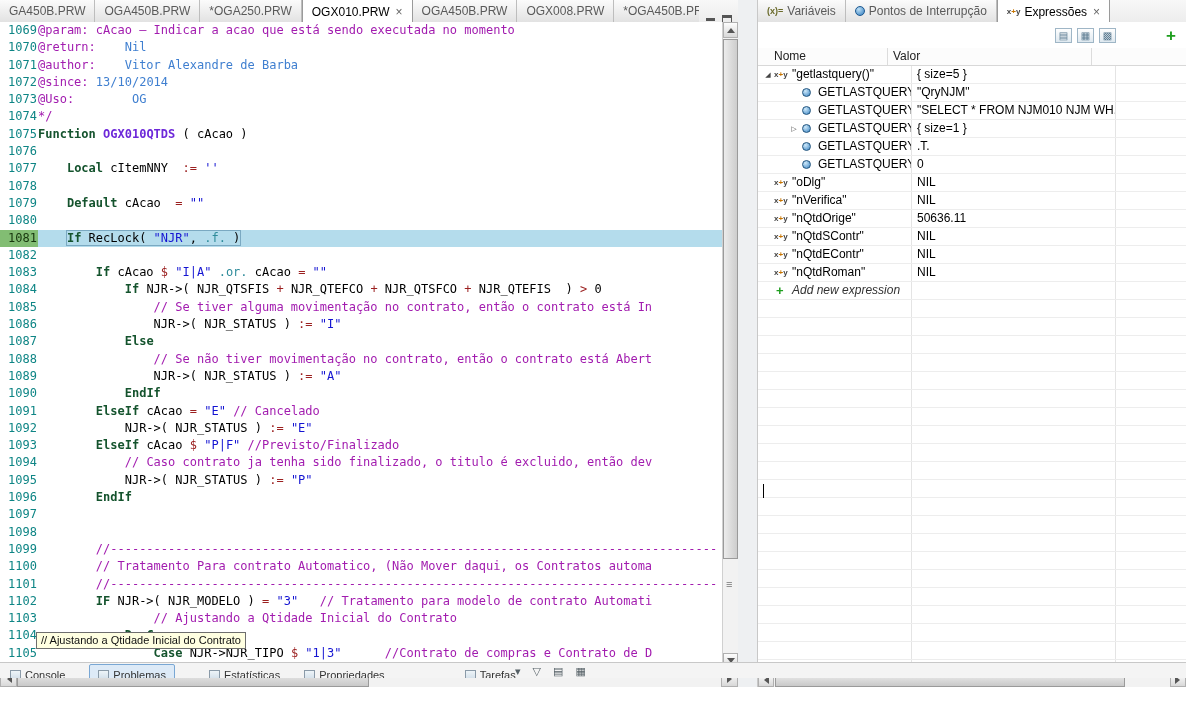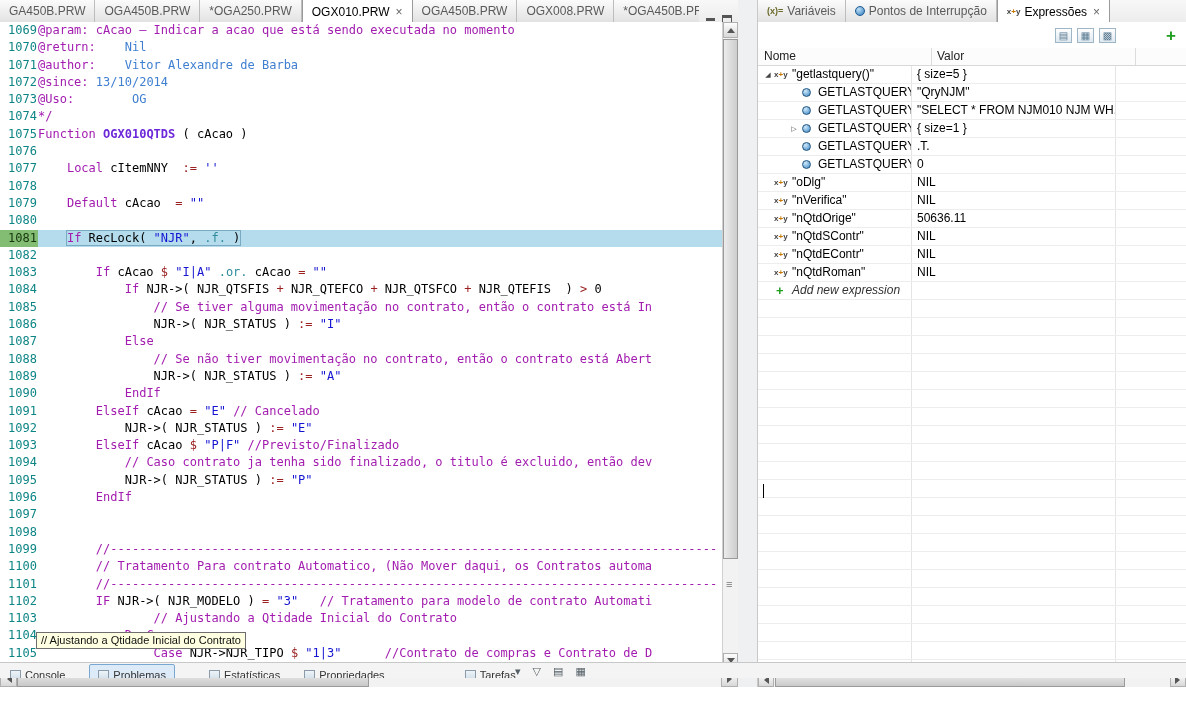--- a/index.html
+++ b/index.html
@@ -26,21 +26,21 @@
   .editor-wrap{position:absolute;top:22px;left:0;right:0;height:647px}
   .code-area{position:absolute;left:0;top:0;right:16px;bottom:0;overflow:hidden;background:#fff;font-family:"DejaVu Sans Mono",monospace;font-size:12px}
   .cl{display:flex;height:17.3px;line-height:17.3px;white-space:pre}
   .ln{flex:0 0 38px;padding-left:8px;color:#0e8585}
   .ct{flex:1;white-space:pre}
   .cl.cur .ln{background:#82bd73;color:#16350c}
   .cl.cur .ct{background:#b4dcec}
   .ipbox{outline:1px solid #7aa9c2}
   .t-c{color:#a21caf}
   .t-d{color:#3f7fd0}
-  .t-k{color:#a21caf;font-weight:normal}
+  .t-k{color:#14532d;font-weight:bold}
   .t-s{color:#1414d2}
   .t-o{color:#9b2020}
   .t-g{color:#2e8b9a}
   .t-f{color:#6d28d9;font-weight:bold}
   .t-p{color:#000}
   .tooltip{position:absolute;left:36px;top:610px;background:#ffffe1;border:1px solid #6e6e6e;font-size:11px;line-height:13px;padding:1px 4px;color:#111;white-space:nowrap;z-index:9}
 
   
   .vscroll{position:absolute;right:0;top:0;width:16px;bottom:0;background:#f2f2f2;border-left:1px solid #d0d0d0}
   .sb-btn{position:absolute;left:0;width:15px;height:16px;background:linear-gradient(#fdfdfd,#d8d8d8);border:1px solid #b0b0b0;display:flex;align-items:center;justify-content:center}
@@ -67,21 +67,21 @@
   .vicon{font-size:9px;color:#6a6a2a;margin-right:4px;font-weight:bold}
   .bpicon{width:10px;height:10px;border-radius:50%;background:radial-gradient(circle at 35% 30%,#bfe0f5,#2f7cc0);border:1px solid #1d5890;margin-right:4px}
   .watchicon{font-size:8px;font-weight:bold;margin-right:4px;letter-spacing:0}
   .panel-toolbar{position:absolute;top:22px;left:0;right:0;height:26px;background:#fff;display:flex;align-items:center;justify-content:flex-end;padding-right:10px}
   .tbicon{width:17px;height:15px;border:1px solid #9fb6c6;background:linear-gradient(#fefefe,#dfe9f0);color:#5a7a90;font-size:10px;line-height:13px;text-align:center;margin-left:5px}
   .addplus{margin-left:50px;color:#1e9e1e;font-weight:bold;font-size:17px;line-height:15px}
 
   .exp-table{position:absolute;top:48px;left:0;right:0;height:623px;overflow:hidden;font-size:12px}
   .exp-header{display:flex;height:18px;line-height:17px;background:#fcfcfc;border-bottom:1px solid #d8d8d8}
   .hc{border-right:1px solid #dcdcdc;color:#222}
-  .hc.c1{width:174px;padding-left:6px}
+  .hc.c1{width:130px;padding-left:16px}
   .hc.c2{width:204px;padding-left:5px}
   .erow{display:flex;height:18px;line-height:17px;border-bottom:1px solid #ededed}
   .ncell{width:154px;border-right:1px solid #e4e4e4;display:flex;align-items:center;overflow:hidden;white-space:nowrap}
   .vcell{width:204px;border-right:1px solid #e4e4e4;padding-left:5px;overflow:hidden;white-space:nowrap;color:#000}
   .exp{flex:0 0 12px;font-size:7px;color:#444;text-align:center}
   .icon-watch{flex:0 0 18px;font-size:8px;font-weight:bold;letter-spacing:0}
   .icon-member{flex:0 0 18px;display:flex;align-items:center;justify-content:flex-start}
   .mcircle{width:9px;height:9px;border-radius:50%;background:radial-gradient(circle at 35% 30%,#cfe9fa,#3c86c4);border:1px solid #21557f;margin-left:2px}
   .icon-add{flex:0 0 18px;color:#1e9e1e;font-weight:bold;font-size:13px;padding-left:2px}
   .nlabel{color:#000}

